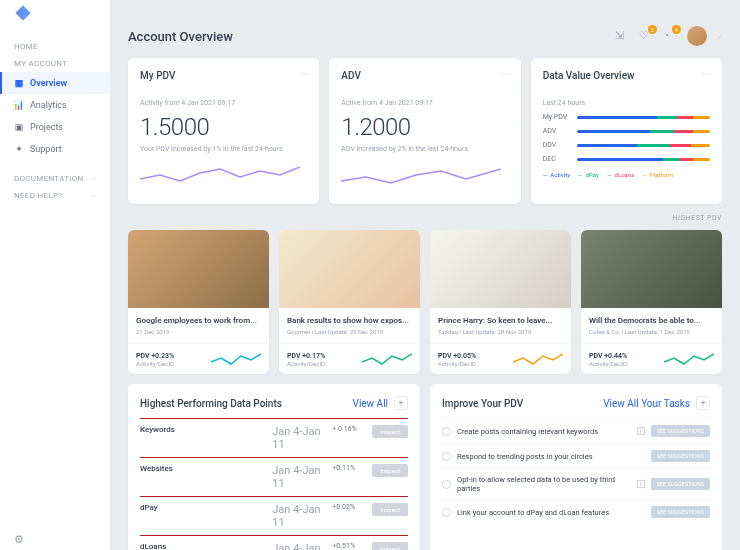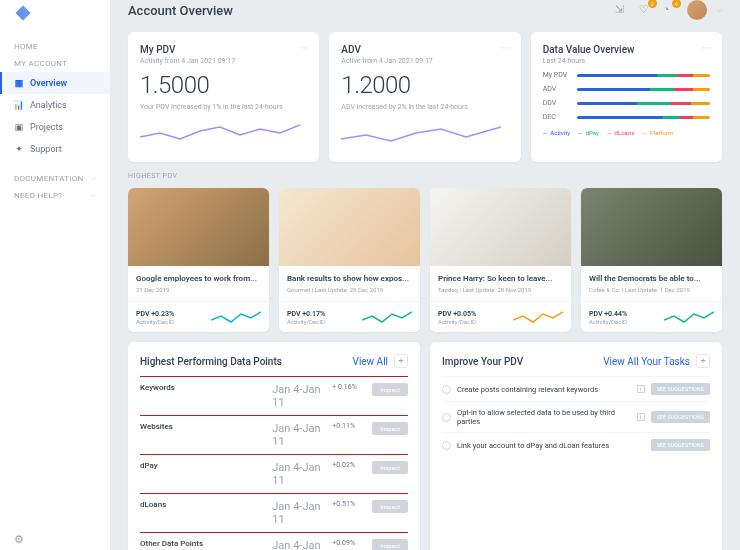--- a/index.html
+++ b/index.html
@@ -6,42 +6,42 @@
 body{background:#e8ecef;color:#2c3e50;font-size:11px;width:740px;height:550px;overflow:hidden}
 .app{display:flex;height:100%}
 .sidebar{width:110px;background:#fff;padding:4px 0;display:flex;flex-direction:column}
 .logo{width:18px;height:18px;margin:0 0 16px 14px}
 .nav-group-label{font-size:8px;color:#9ca3af;padding:4px 14px;letter-spacing:.3px}
 .nav-item{display:flex;align-items:center;padding:6px 14px;font-size:9px;color:#6b7280;cursor:pointer;gap:6px}
 .nav-item.active{color:#2563eb;background:#f0f5ff;border-left:2px solid #2563eb;padding-left:12px;font-weight:600}
 .nav-icon{width:10px;height:10px;display:inline-flex;align-items:center;justify-content:center}
 .chev{margin-left:auto;font-size:7px;color:#9ca3af}
 .gear{margin-top:auto;margin-left:14px;color:#9ca3af}
-.main{flex:1;overflow-y:auto;padding:0 18px}
+.main{flex:1;overflow-y:auto;padding:26px 18px}
 .topbar{display:flex;align-items:center;margin-bottom:12px}
 .page-title{font-size:13px;font-weight:500;color:#374151}
 .top-icons{margin-left:auto;display:flex;align-items:center;gap:10px}
 .top-icon{position:relative;width:14px;height:14px;color:#9ca3af}
 .badge{position:absolute;top:-4px;right:-4px;background:#f59e0b;color:#fff;font-size:6px;border-radius:50%;width:9px;height:9px;display:flex;align-items:center;justify-content:center}
 .avatar{width:20px;height:20px;border-radius:50%;background:linear-gradient(135deg,#d4a574,#c08552)}
 .row{display:flex;gap:10px;margin-bottom:10px}
 .card{background:#fff;border-radius:6px;padding:12px;box-shadow:0 1px 2px rgba(0,0,0,.04)}
 .metric-card{flex:1;position:relative}
 .card-title{font-size:10px;font-weight:500;color:#374151}
-.card-sub{font-size:7px;color:#9ca3af;margin-top:2px}
+.card-sub{font-size:7px;color:#9ca3af;margin-top:18px}
 .metric-val{font-size:24px;font-weight:300;margin-top:6px;letter-spacing:-.5px}
 .metric-note{font-size:7px;color:#9ca3af;margin-top:4px}
 .more{position:absolute;top:10px;right:10px;color:#d1d5db;font-size:10px;cursor:pointer}
 .spark{margin-top:8px;height:28px}
 .dv-row{display:flex;align-items:center;margin:6px 0;font-size:7px;color:#6b7280}
 .dv-label{width:34px}
 .dv-bar{flex:1;height:3px;border-radius:2px}
 .dv-legend{display:flex;gap:8px;font-size:6px;color:#9ca3af;margin-top:8px}
 .dv-legend span::before{content:"—";margin-right:3px}
-.section-label{text-align:left;font-size:7px;color:#9ca3af;letter-spacing:.5px;margin:4px 0 8px}
+.section-label{text-align:right;font-size:7px;color:#9ca3af;letter-spacing:.5px;margin:4px 0 8px}
 .article-row{display:flex;gap:10px;margin-bottom:10px}
 .article-card{flex:1;background:#fff;border-radius:6px;overflow:hidden;box-shadow:0 1px 2px rgba(0,0,0,.04)}
 .article-img{height:78px;background:#e5e7eb}
 .article-body{padding:8px}
 .article-title{font-size:8px;font-weight:600;color:#374151;line-height:1.3}
 .article-meta{font-size:6px;color:#9ca3af;margin-top:2px}
 .article-footer{display:flex;align-items:center;padding:6px 8px;border-top:1px solid #f3f4f6}
 .pdv-change{font-size:7px;font-weight:600}
 .pdv-sub{font-size:6px;color:#9ca3af}
 .mini-spark{margin-left:auto;width:50px;height:18px}
@@ -281,20 +281,25 @@
         </div>
         <div id="task-rows">
             <div class="task-row">
               <span class="radio"></span>
               <span class="task-text">Create posts containing relevant keywords</span>
               <span class="info-icon">i</span>
               <button class="sugg-btn">SEE SUGGESTIONS</button>
             </div>
             <div class="task-row">
               <span class="radio"></span>
+              <span class="task-text">Respond to trending posts in your circles</span>
+              <button class="sugg-btn">SEE SUGGESTIONS</button>
+            </div>
+            <div class="task-row">
+              <span class="radio"></span>
               <span class="task-text">Opt-in to allow selected data to be used by third parties</span>
               <span class="info-icon">i</span>
               <button class="sugg-btn">SEE SUGGESTIONS</button>
             </div>
             <div class="task-row">
               <span class="radio"></span>
               <span class="task-text">Link your account to dPay and dLoan features</span>
               <button class="sugg-btn">SEE SUGGESTIONS</button>
             </div>
           </div>

